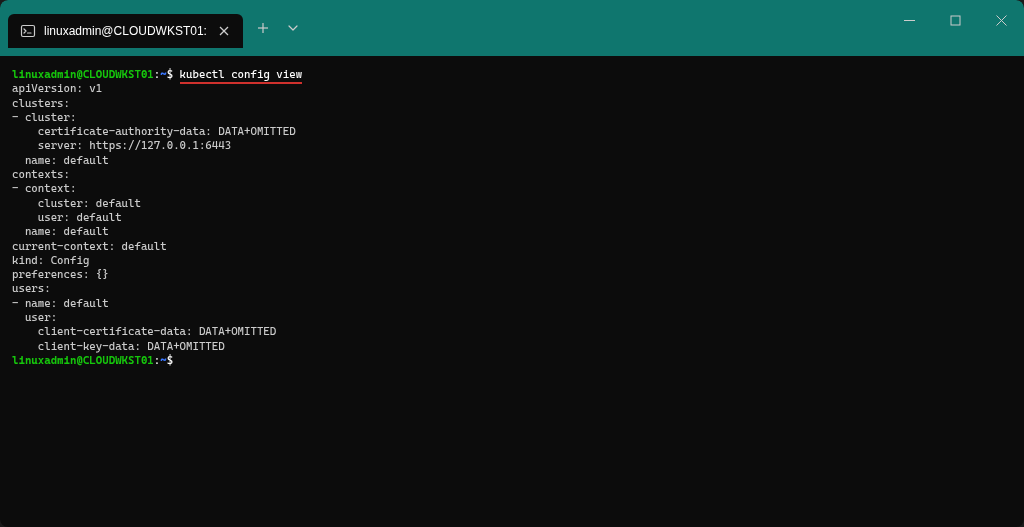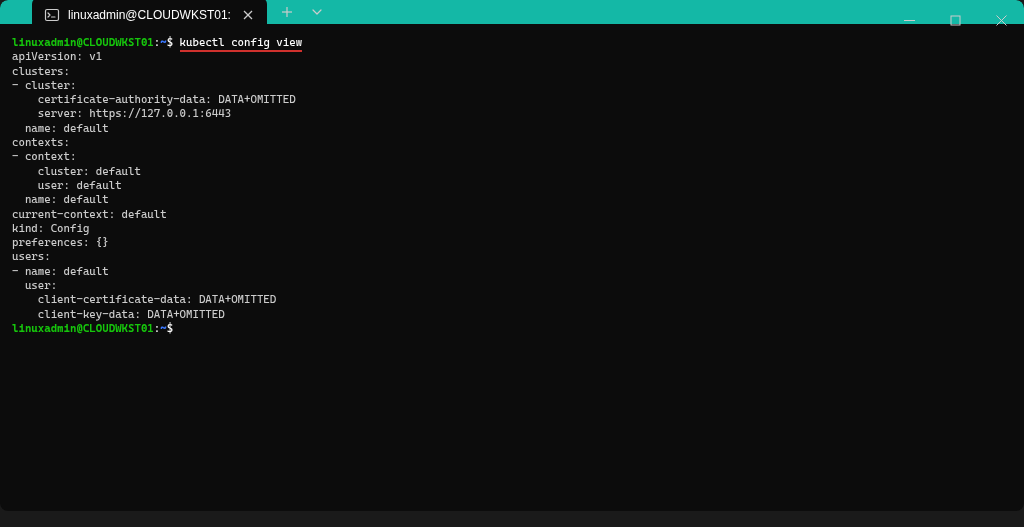--- a/index.html
+++ b/index.html
@@ -9,27 +9,26 @@
     }
     body {
       background: #1a1a1a;
       width: 1024px;
       height: 527px;
       font-family: 'Cascadia Mono', 'Consolas', monospace;
       overflow: hidden;
       border-radius: 8px;
     }
     .titlebar {
-      height: 24px;
-      background: #14b8a6;
+      height: 56px;
+      background: #0f766e;
       display: flex;
       align-items: center;
       justify-content: space-between;
       border-radius: 8px 8px 0 0;
-      padding-left: 24px;
     }
     .tabs-area {
       display: flex;
       align-items: center;
       height: 100%;
     }
     .tab {
       display: flex;
       align-items: center;
       background: #0c0c0c;

